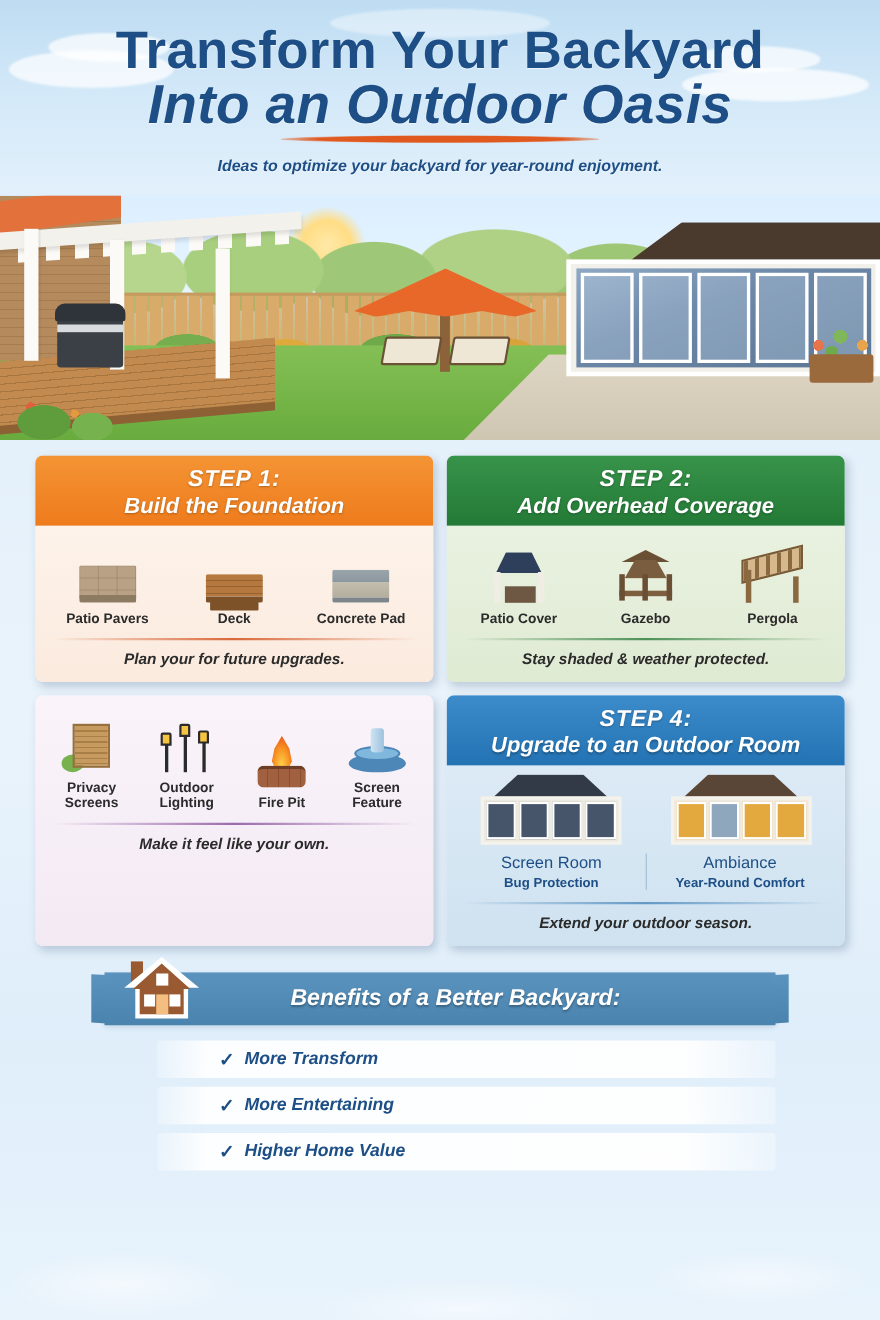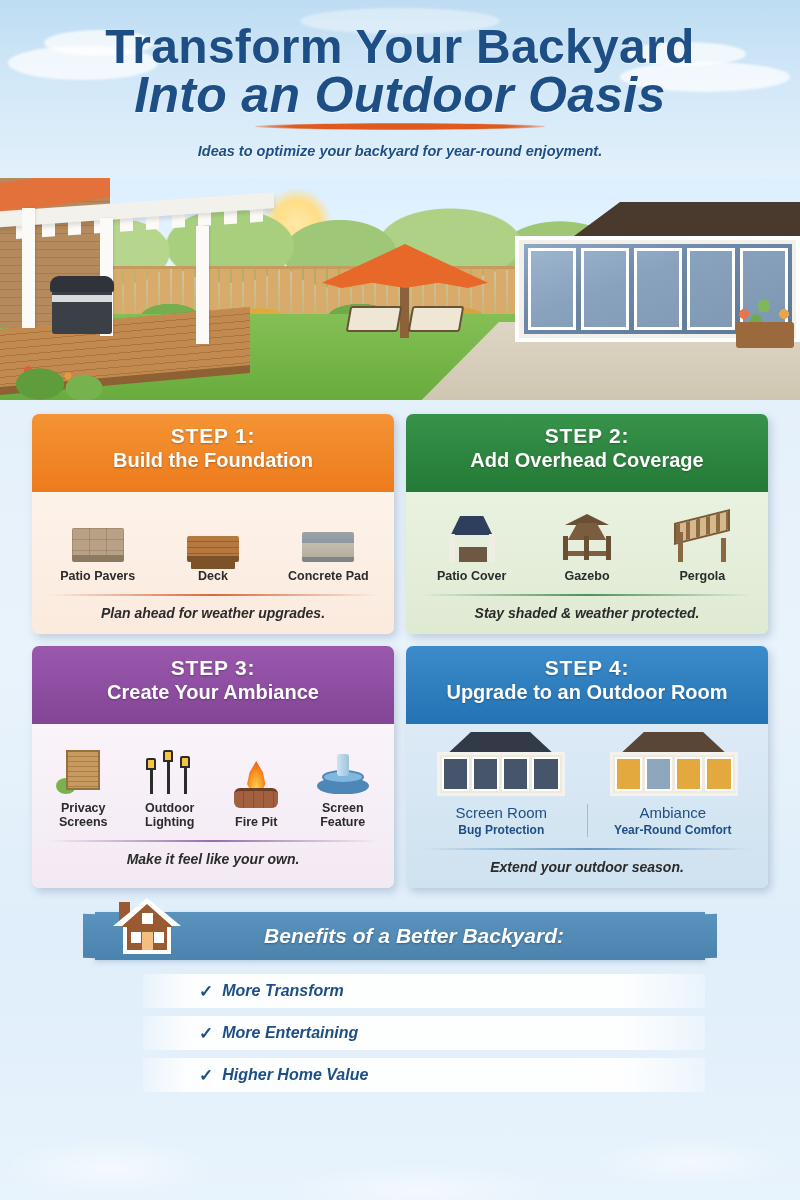--- a/index.html
+++ b/index.html
@@ -219,23 +219,24 @@
     gap: 12px;
     padding: 14px 32px 0 32px;
   }
   .card {
     border-radius: 7px;
     overflow: hidden;
     box-shadow: 3px 4px 8px rgba(40,70,110,.22);
     display: flex; flex-direction: column;
   }
   .card-head {
-    padding: 10px 8px 20px;
+    padding: 10px 8px 6px;
     text-align: center;
     color: #fff;
+    font-style: italic;
   }
   .card-step {
     font-size: 21px; font-weight: bold; letter-spacing: .8px;
     text-shadow: 0 1px 2px rgba(0,0,0,.28);
   }
   .card-title {
     font-size: 20px; font-weight: bold; margin-top: 1px;
     text-shadow: 0 1px 2px rgba(0,0,0,.28);
   }
   .card-body {
@@ -487,21 +488,21 @@
           <div class="icon-label">Deck</div>
         </div>
         <div class="icon-cell">
           <div class="icon-art">
               <div class="concrete"></div>
             </div>
           <div class="icon-label">Concrete Pad</div>
         </div>
       </div>
       <div class="card-divider"></div>
-      <div class="card-foot">Plan ahead for weather upgrades.</div>
+      <div class="card-foot">Plan your for future upgrades.</div>
     </div>
   </div>
 
   <div class="card card-2">
     <div class="card-head">
       <div class="card-step">STEP 2:</div>
       <div class="card-title">Add Overhead Coverage</div>
     </div>
     <div class="card-body">
       <div class="icon-row">
@@ -539,24 +540,20 @@
           </div>
           <div class="icon-label">Pergola</div>
         </div>
       </div>
       <div class="card-divider"></div>
       <div class="card-foot">Stay shaded &amp; weather protected.</div>
     </div>
   </div>
 
   <div class="card card-3">
-    <div class="card-head">
-      <div class="card-step">STEP 3:</div>
-      <div class="card-title">Create Your Ambiance</div>
-    </div>
     <div class="card-body">
       <div class="icon-row">
         <div class="icon-cell">
           <div class="icon-art">
             <div class="privacy">
                 <div class="pv-bush"></div>
                 <div class="pv-panel"></div>
               </div>
           </div>
           <div class="icon-label">Privacy Screens</div>

